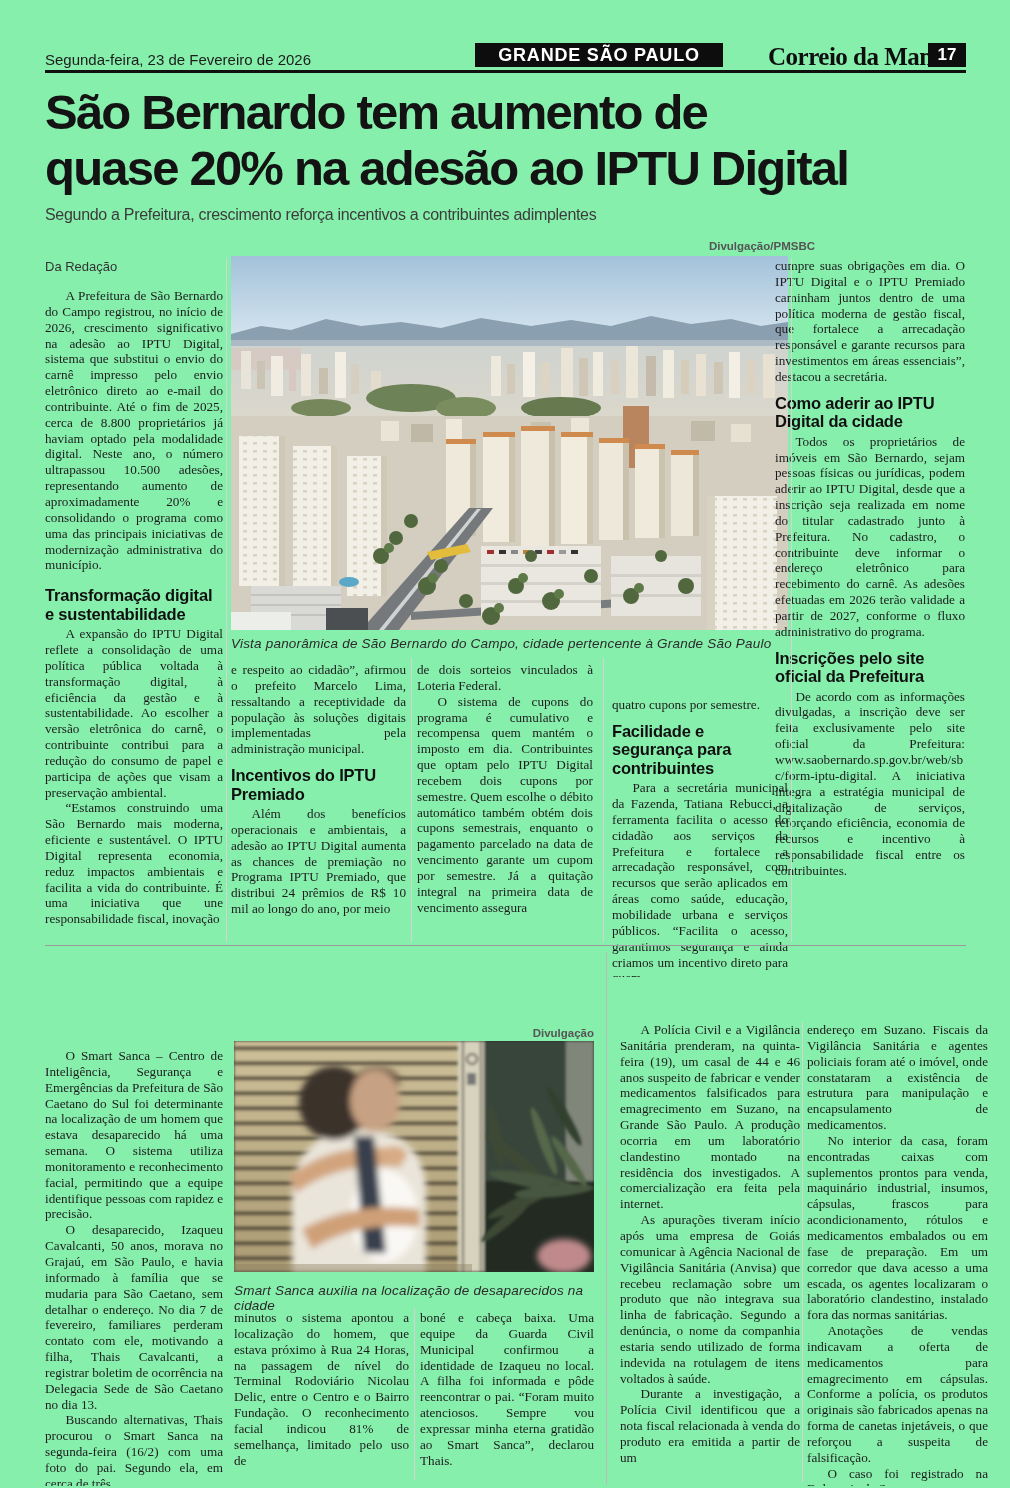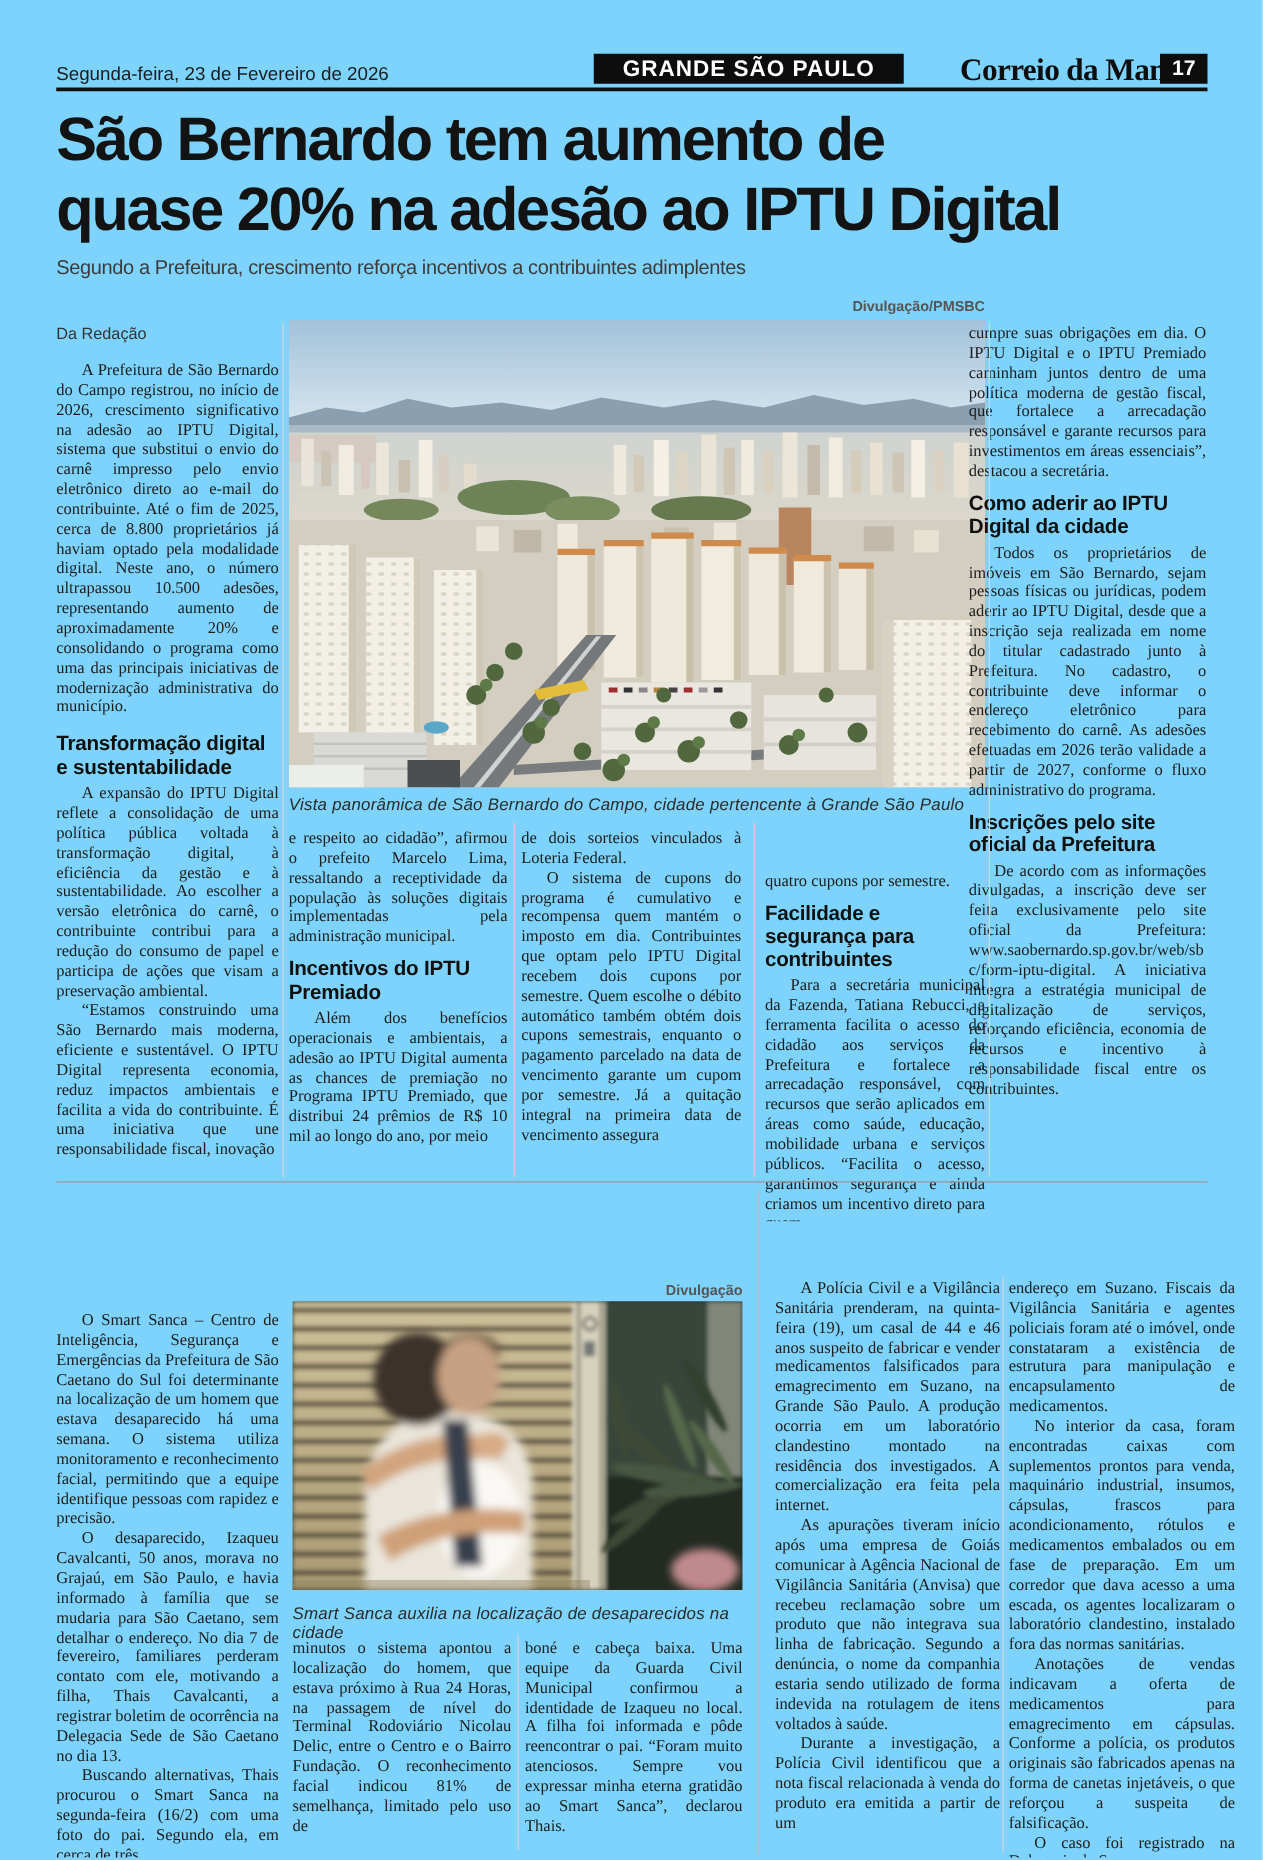--- a/index.html
+++ b/index.html
@@ -1,16 +1,16 @@
 <!DOCTYPE html>
 <html lang="pt-BR"><head>
 <meta charset="utf-8">
 <style>
   html,body{margin:0;padding:0;background:#e9e9e9;}
-  .page{position:relative;width:1010px;height:1488px;background:#7dd3fc;margin:0 auto;
+  .page{position:relative;width:1010px;height:1488px;background:#86efac;margin:0 auto;
         font-family:"Liberation Serif", serif;color:#1b1b1b;overflow:hidden;}
   .abs{position:absolute;}
 
   
   .mh-date{font-family:"Liberation Sans",sans-serif;font-size:15px;color:#1c1c1c;}
   .mh-section{background:#0d0d0d;color:#fff;font-family:"Liberation Sans",sans-serif;
               font-weight:bold;font-size:18px;letter-spacing:.8px;text-align:center;line-height:24px;}
   .mh-paper{font-family:"Liberation Serif",serif;font-weight:bold;font-size:25px;letter-spacing:-.5px;color:#0e0e0e;}
   .mh-pagebox{background:#0d0d0d;color:#fff;font-family:"Liberation Sans",sans-serif;
               font-weight:bold;font-size:17px;text-align:center;line-height:24px;}
@@ -48,21 +48,21 @@
   <div class="abs mh-section" style="left:475px;top:43px;width:248px;height:24px;">GRANDE SÃO PAULO</div>
   <div class="abs mh-paper" style="left:768px;top:43px;">Correio da Manhã</div>
   <div class="abs mh-pagebox" style="left:928px;top:43px;width:38px;height:24px;">17</div>
   <div class="abs hrule-heavy" style="left:45px;top:70px;width:921px;"></div>
 
   <div class="abs headline-xl" style="left:45px;top:84px;width:940px;">
     <div>São Bernardo tem aumento de</div>
     <div>quase 20% na adesão ao IPTU Digital</div>
   </div>
   <div class="abs subdeck" style="left:45px;top:206px;width:940px;">Segundo a Prefeitura, crescimento reforça incentivos a contribuintes adimplentes</div>
-  <div class="abs credit" style="left:488px;top:240px;width:300px;">Divulgação/PMSBC</div>
+  <div class="abs credit" style="left:515px;top:240px;width:300px;">Divulgação/PMSBC</div>
   <div class="abs byline" style="left:45px;top:259px;">Da Redação</div>
 
   <div class="abs" style="left:231px;top:256px;width:557px;height:374px;">
     <svg class="photo" width="557" height="374" viewBox="0 0 557 374" preserveAspectRatio="none">
       <defs>
         <linearGradient id="sky" x1="0" y1="0" x2="0" y2="1">
           <stop offset="0" stop-color="#a3c2da"></stop>
             <stop offset="1" stop-color="#ddeaf2"></stop>
         </linearGradient>
         <linearGradient id="cityfar" x1="0" y1="0" x2="0" y2="1">

